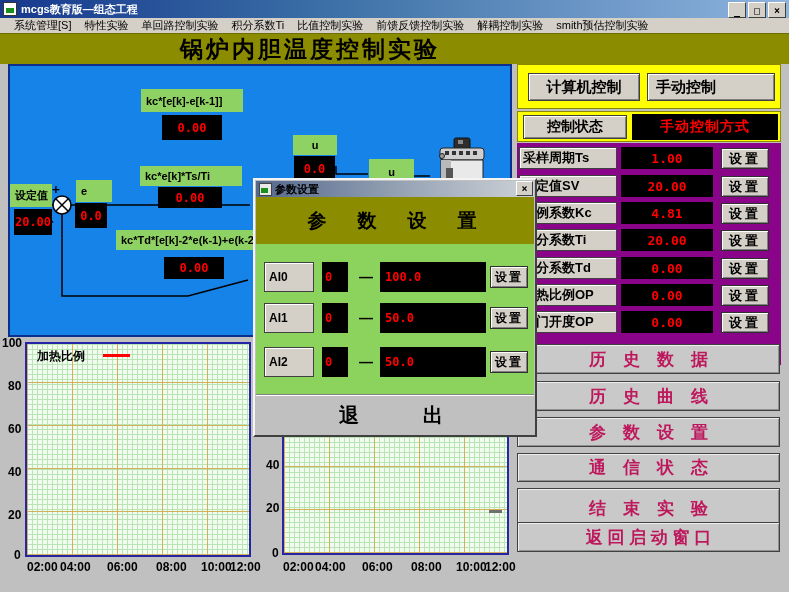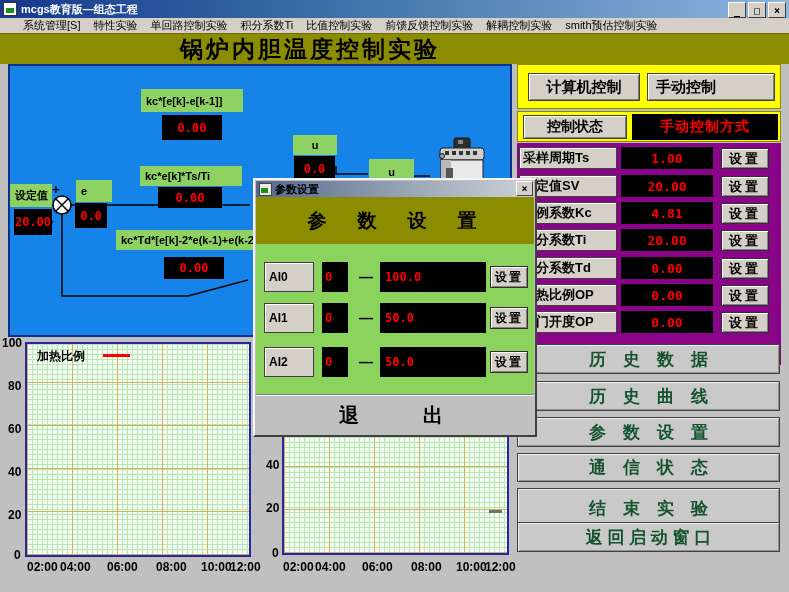--- a/index.html
+++ b/index.html
@@ -16,21 +16,21 @@
   #app-icon{width:12px;height:12px;margin:0 4px 0 3px;background:#fff;border:1px solid #333;
     display:inline-block;position:relative;}
   #app-icon::after{content:"";position:absolute;left:2px;top:5px;width:8px;height:5px;background:#1a8f1a;}
   .win-ctrl{width:16px;height:14px;background:#D4D0C8;border-top:1px solid #fff;border-left:1px solid #fff;
     border-right:1px solid #404040;border-bottom:1px solid #404040;
     font-size:10px;font-weight:bold;color:#000;display:flex;align-items:center;justify-content:center;
     margin-left:2px;font-family:"DejaVu Sans Mono",monospace;}
   #win-ctrls{position:absolute;right:3px;top:2px;display:flex;}
   
   #menubar{left:0;top:18px;width:789px;height:15px;background:#D4D0C8;
-    display:flex;align-items:center;font-size:11px;color:#000;gap:13px;padding-left:23px;box-sizing:border-box;}
+    display:flex;align-items:center;font-size:11px;color:#000;gap:13px;padding-left:14px;box-sizing:border-box;}
   .menu-item{white-space:nowrap;cursor:default;}
   
   #banner{left:0;top:33px;width:789px;height:31px;background:#8C8C00;border-top:1px solid #6e6e00;
     color:#000;font-size:23px;font-weight:bold;letter-spacing:3px;
     display:flex;align-items:center;padding-left:180px;box-sizing:border-box;}
   
   #diagram{left:8px;top:64px;width:504px;height:273px;background:#1583E8;border:2px solid #0A2F8C;box-sizing:border-box;}
   .gbox{position:absolute;background:#8FD264;color:#000;font-weight:bold;font-size:11px;
     display:flex;align-items:center;padding-left:5px;box-sizing:border-box;}
   .vbox{position:absolute;background:#000;color:#F00;font-weight:bold;
@@ -47,21 +47,21 @@
     box-shadow:inset 1px 1px 0 #fff;color:#000;font-weight:bold;font-size:13px;
     display:flex;align-items:center;padding-left:3px;box-sizing:border-box;}
   .p-value{position:absolute;left:104px;width:92px;height:22px;background:#000;color:#F00;
     font-family:"DejaVu Sans Mono",monospace;font-weight:bold;font-size:13px;
     display:flex;align-items:center;justify-content:center;}
   .p-set{position:absolute;left:204px;width:48px;height:21px;background:#D4D0C8;border:1px solid #303030;
     box-shadow:inset 1px 1px 0 #fff, inset -1px -1px 0 #808080;color:#000;font-weight:bold;font-size:13px;
     display:flex;align-items:center;justify-content:center;letter-spacing:3px;box-sizing:border-box;}
   .act-btn{position:absolute;left:517px;width:263px;background:#C9C9C9;border:1px solid #404040;
     box-shadow:inset 1px 1px 0 #eee, inset -1px -1px 0 #909090;
-    color:#14532d;font-weight:bold;font-size:17px;display:flex;align-items:center;justify-content:center;box-sizing:border-box;}
+    color:#be185d;font-weight:bold;font-size:17px;display:flex;align-items:center;justify-content:center;box-sizing:border-box;}
   
   .plot{position:absolute;border:2px solid #2525A5;box-sizing:border-box;background-color:#F2FBF0;
     background-image:
       repeating-linear-gradient(0deg,#D2B05A 0 1px,transparent 1px 43px),
       repeating-linear-gradient(90deg,#D2B05A 0 1px,transparent 1px 45px),
       repeating-linear-gradient(0deg,#B9E4B4 0 1px,transparent 1px 5px),
       repeating-linear-gradient(90deg,#B9E4B4 0 1px,transparent 1px 5px);}
   .tick{position:absolute;color:#000;font-weight:bold;font-size:12px;font-family:"Liberation Sans",sans-serif;}
   
   #dialog{left:253px;top:178px;width:284px;height:259px;background:#C0C0C0;

